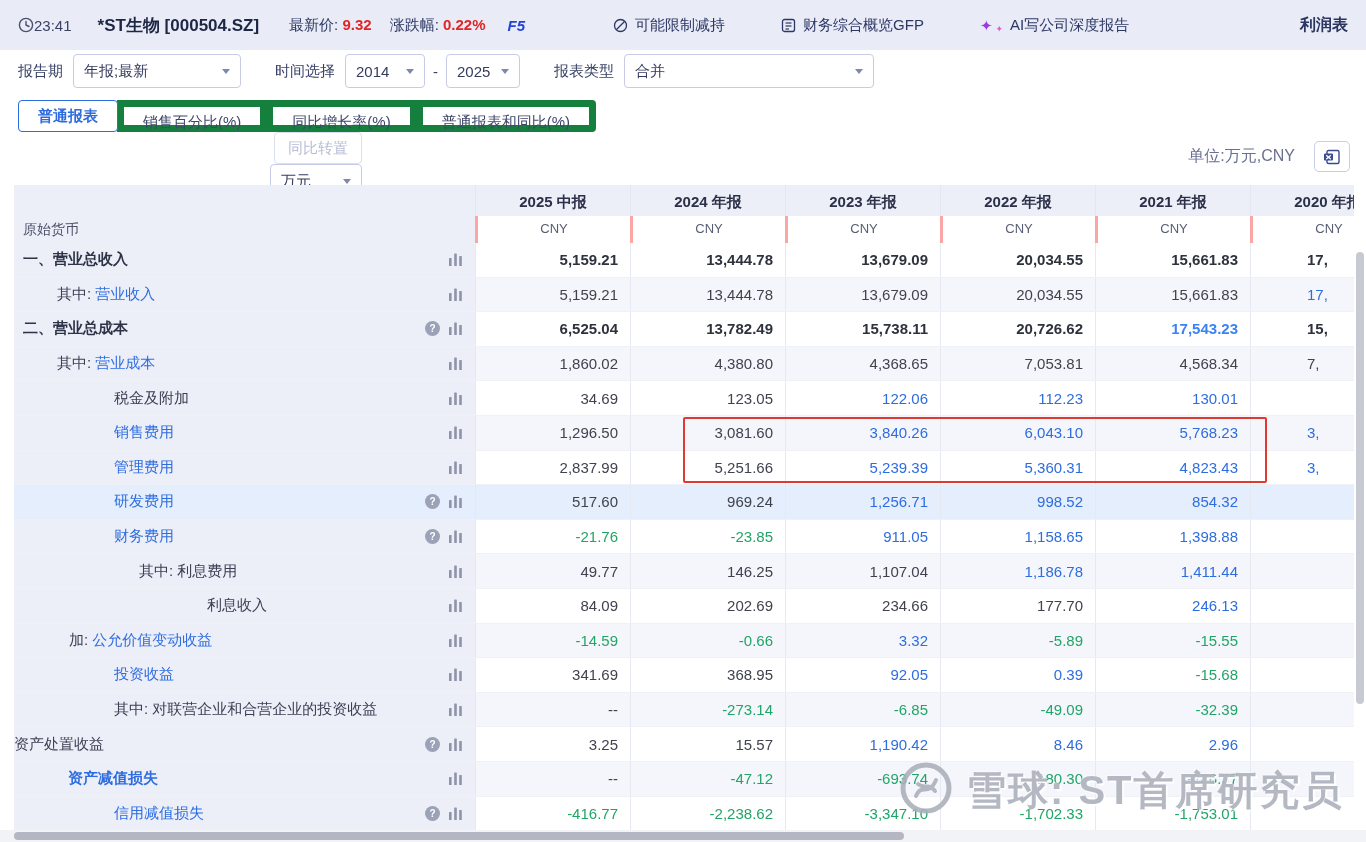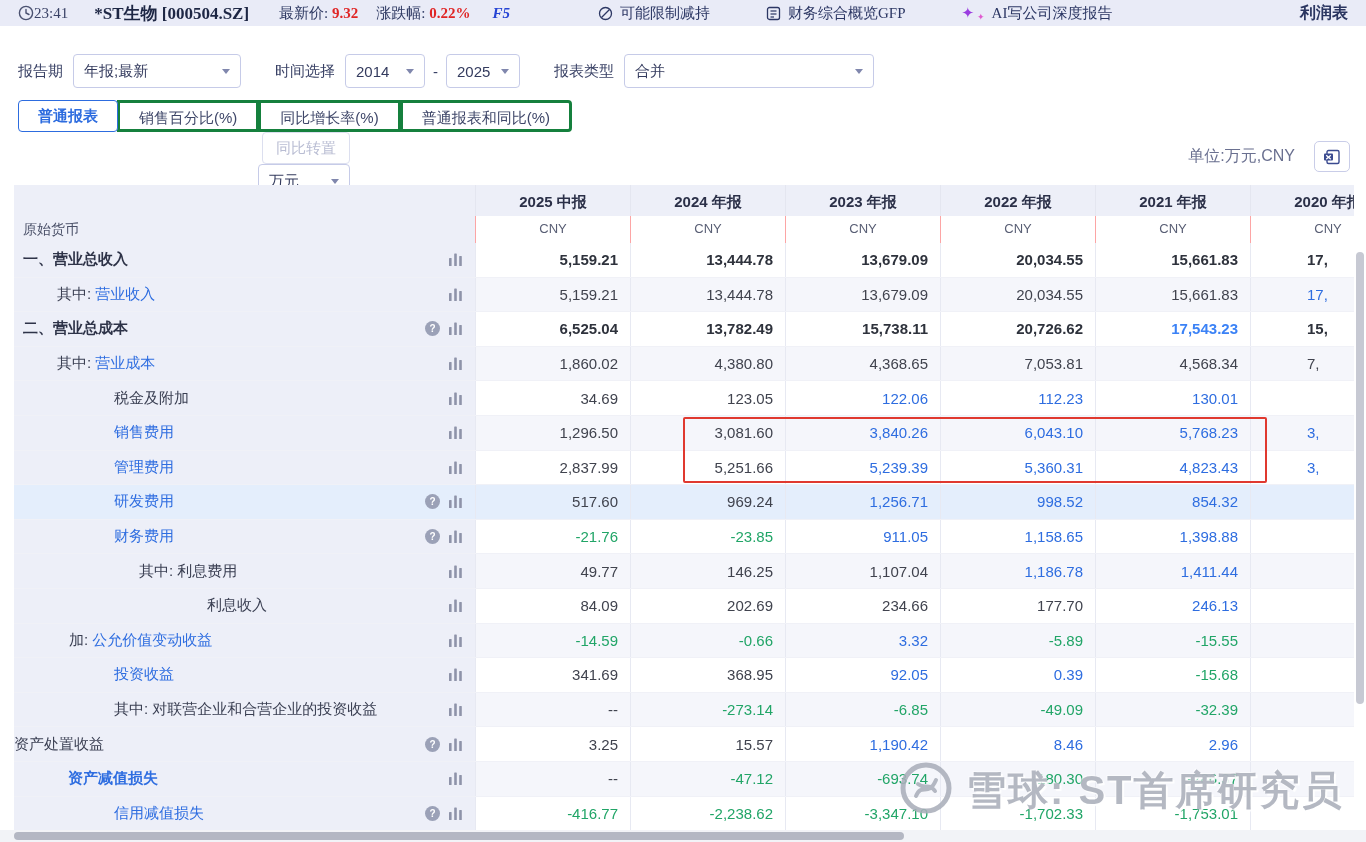--- a/index.html
+++ b/index.html
@@ -3,22 +3,22 @@
 <meta charset="utf-8">
 <style>
   html,body{margin:0;padding:0;}
   body{
     width:1366px;height:842px;overflow:hidden;position:relative;background:#fff;
     font-family:"Liberation Sans","DejaVu Sans",sans-serif;
     -webkit-font-smoothing:antialiased;
   }
   
   .topbar{
-    position:absolute;top:0;left:0;width:1366px;height:26px;background:#e9ebf7;
-    display:flex;align-items:center;padding:0 18px;box-sizing:border-box;color:#2f3a63;font-family:Liberation Serif, serif;
+    position:absolute;top:0;left:0;width:1366px;height:50px;background:#e9ebf7;
+    display:flex;align-items:center;padding:0 18px;box-sizing:border-box;color:#2f3a63;
   }
   .tb-time{display:flex;align-items:center;gap:7px;font-size:15px;color:#3a4266;}
   .tb-stock{font-size:17px;font-weight:700;color:#1d2644;margin-left:26px;}
   .tb-quote{margin-left:30px;font-size:15px;color:#2f3a63;}
   .tb-quote .red{color:#e02525;font-weight:700;}
   .tb-quote + .tb-quote{margin-left:18px;}
   .tb-f5{margin-left:22px;font-size:15px;font-weight:700;font-style:italic;color:#2644d4;}
   .tb-link{display:flex;align-items:center;gap:7px;font-size:15px;color:#2c3764;cursor:pointer;}
   .tb-link.restrict{margin-left:88px;}
   .tb-link.overview{margin-left:56px;}
@@ -43,21 +43,21 @@
     width:0;height:0;border-left:4px solid transparent;border-right:4px solid transparent;
     border-top:5px solid #8087ad;margin-left:8px;flex:none;
   }
   .gap-lg{margin-left:34px;}
   .dash{margin:0 8px;color:#3a4266;}
 
   
   .tab-row{position:absolute;top:100px;left:18px;display:flex;align-items:center;flex-direction:column;}
   .tabgroup{display:flex;}
   .tab{
-    padding:0 19px;height:32px;line-height:30px;border:3px solid #15803d;margin-left:-1px;
+    padding:0 19px;height:32px;line-height:30px;border:7px solid #15803d;margin-left:-1px;
     font-size:15px;color:#3f4769;background:#fff;box-sizing:border-box;position:relative;cursor:pointer;
   }
   .tab:first-child{margin-left:0;border-radius:4px 0 0 4px;}
   .tab:last-child{border-radius:0 4px 4px 0;}
   .tab.active{color:#2d6cdf;font-weight:700;border:1px solid #2d6cdf;border-radius:4px;z-index:2;}
   .btn{
     height:32px;line-height:30px;padding:0 13px;border:1px solid #cfd3e8;border-radius:4px;
     background:#fff;color:#3f4769;font-size:15px;box-sizing:border-box;cursor:pointer;
   }
   .btn.disabled{color:#b9bdd3;border-color:#dcdfef;cursor:default;}
@@ -80,21 +80,21 @@
     width:155px;flex:none;text-align:center;font-weight:700;color:#2b3048;font-size:15px;
     line-height:34px;border-left:1px solid #e4e6f0;box-sizing:border-box;
   }
   .crow{height:27px;background:#fff;}
   .curlab{
     width:461px;flex:none;background:#edeff8;color:#4a5068;font-size:14px;
     display:flex;align-items:center;padding-left:9px;box-sizing:border-box;
   }
   .ccell{
     width:155px;flex:none;text-align:center;color:#585e74;font-size:13px;line-height:26px;
-    border-left:1px solid #fca5a5;box-sizing:border-box;
+    border-left:3px solid #fca5a5;box-sizing:border-box;
   }
   .drow{height:34.6px;border-bottom:1px solid #f0f1f7;box-sizing:border-box;}
   .drow.odd{background:#f5f6fb;}
   .drow.hl{background:#e4eefc;}
   .lcell{
     width:461px;flex:none;background:#edeff8;display:flex;align-items:center;
     box-sizing:border-box;padding-right:13px;font-size:15px;color:#3a3f52;
   }
   .drow.hl .lcell{background:transparent;}
   .lbl.sec{font-weight:700;color:#2e3348;}

